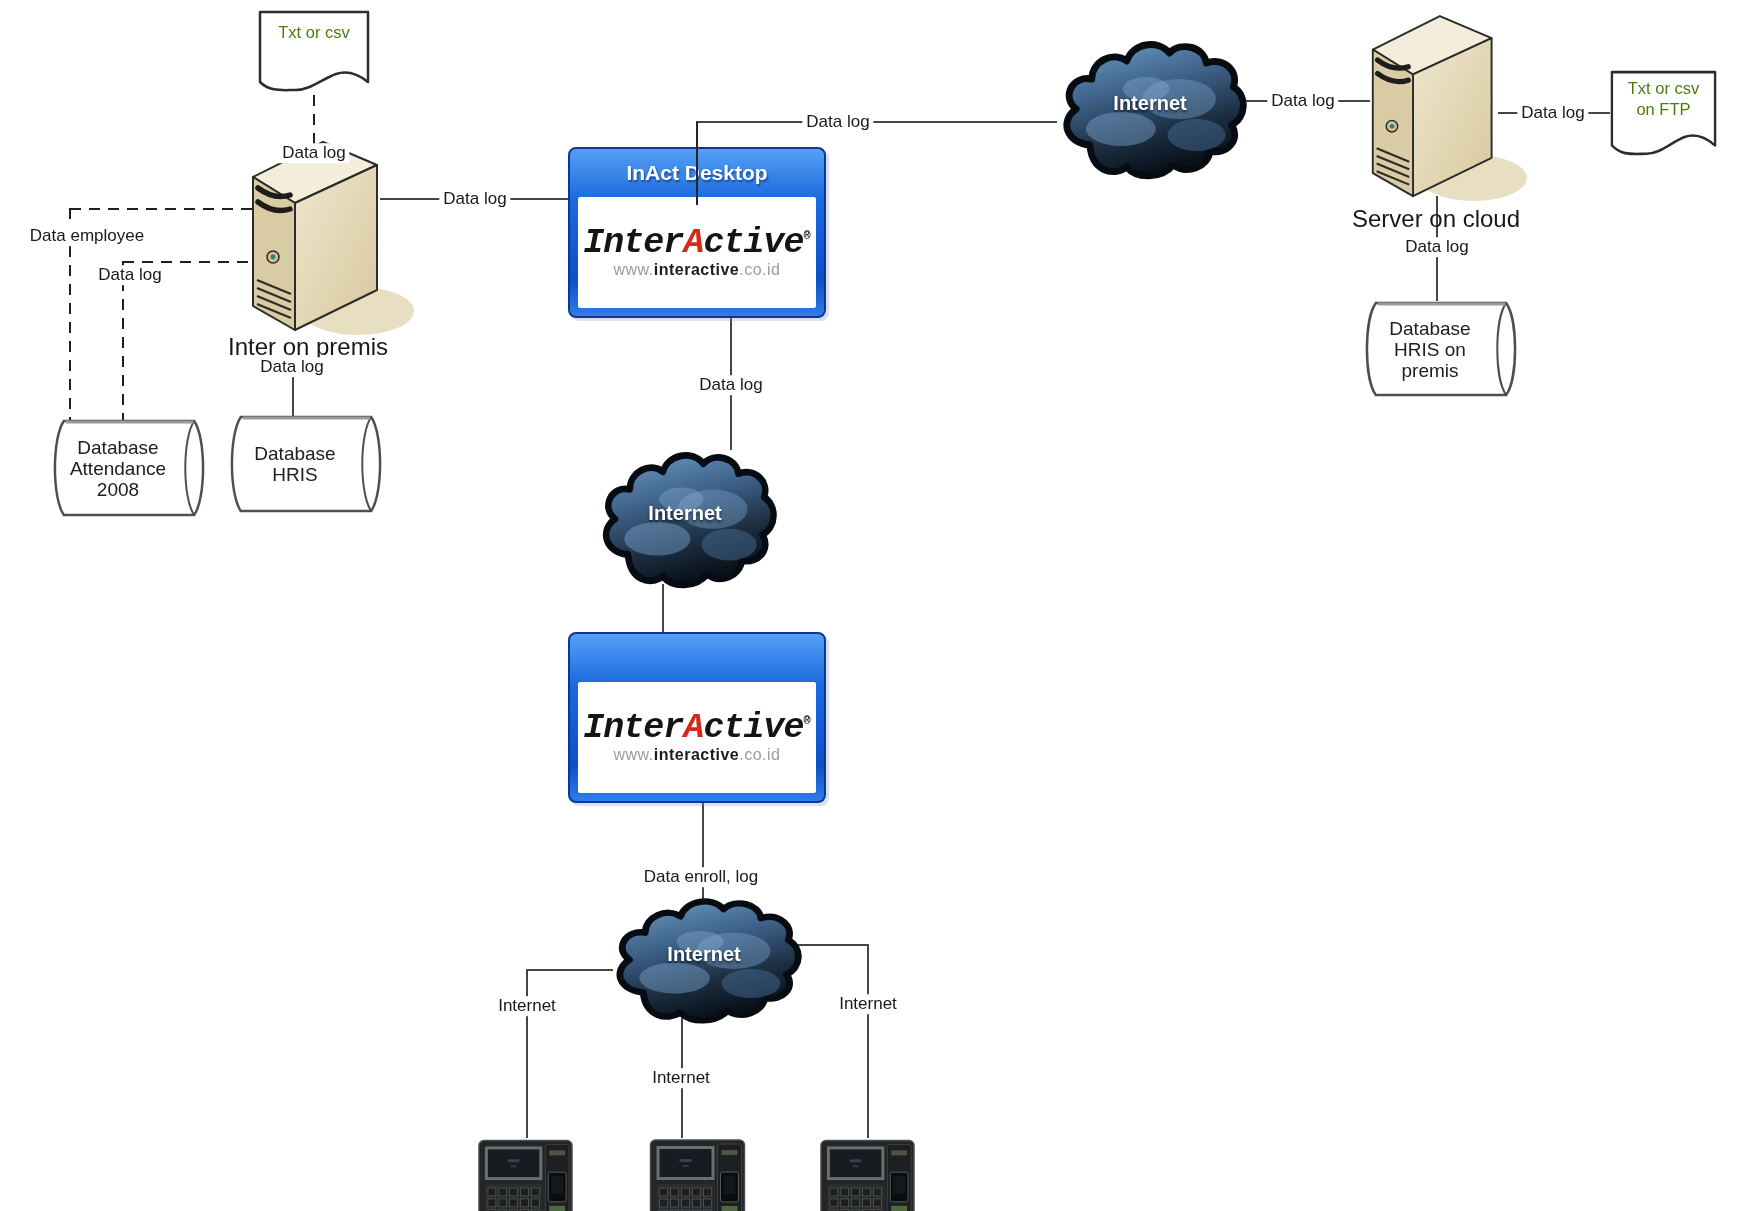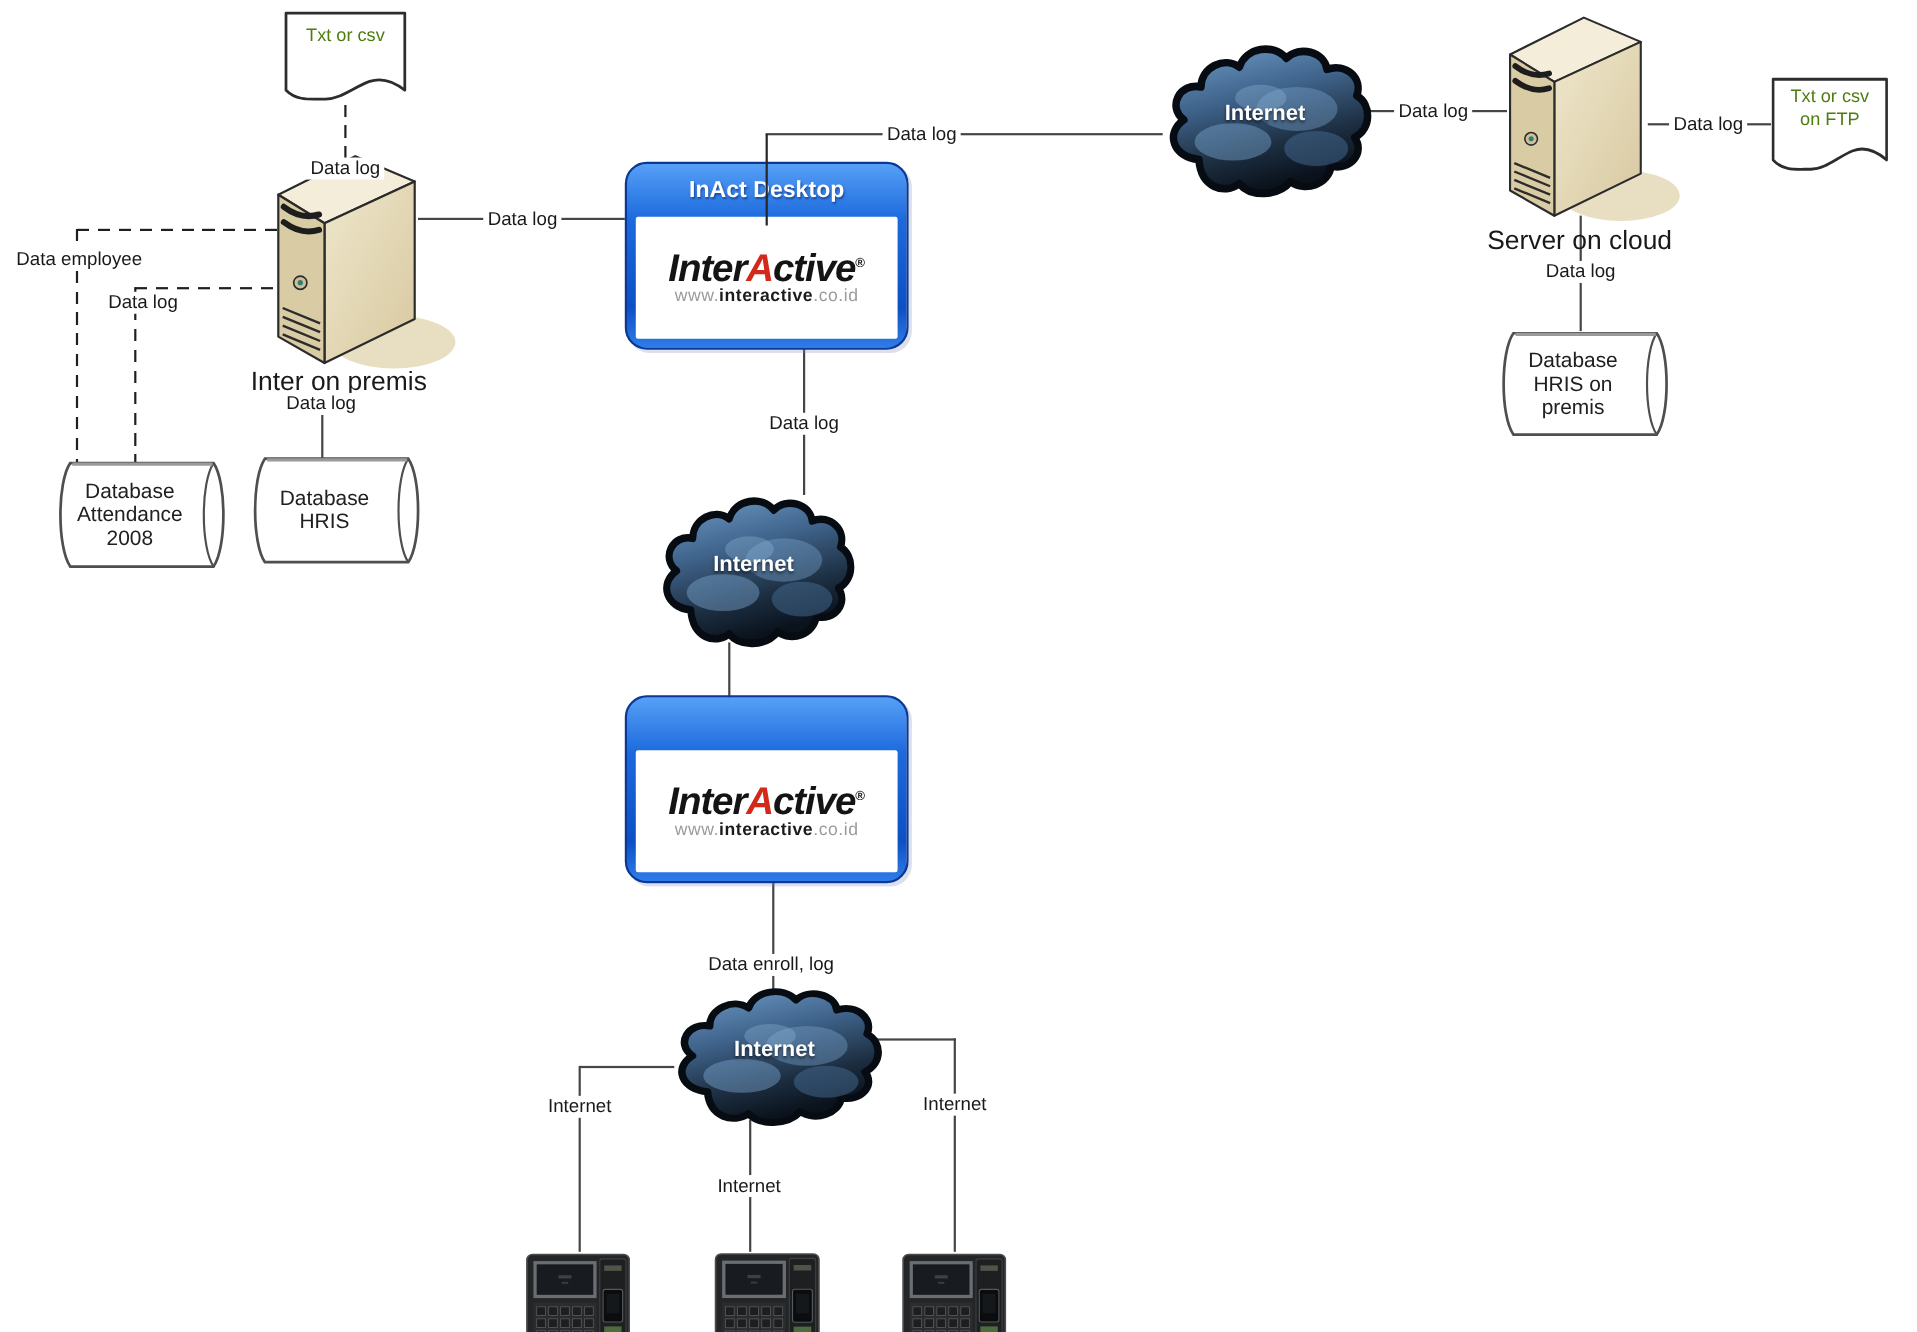--- a/index.html
+++ b/index.html
@@ -21,30 +21,30 @@
   .node{position:absolute;z-index:4;}
   .shape-svg{position:absolute;left:0;top:0;width:100%;height:100%;}
   
   .doc-text{position:absolute;left:0;right:0;top:12px;text-align:center;font-size:16.5px;
             color:#4d7c0f;z-index:2;line-height:21px;}
   
   .cyl-text{position:absolute;inset:0;display:flex;flex-direction:column;align-items:center;
             justify-content:center;padding-right:22px;box-sizing:border-box;font-size:19px;
             line-height:21px;color:#202020;text-align:center;z-index:2;}
   
-  .appbox{position:absolute;z-index:4;border-radius:20px;border:2px solid #0a3894;
+  .appbox{position:absolute;z-index:4;border-radius:8px;border:2px solid #0a3894;
           background:linear-gradient(180deg,#56a0f6 0%,#1c6ade 30%,#0c50c4 78%,#2f7ce8 100%);
           box-shadow:3px 3px 0 rgba(125,145,185,0.28);box-sizing:border-box;}
   .app-title{height:48px;display:flex;align-items:center;justify-content:center;color:#fff;
              font-weight:bold;font-size:21px;text-shadow:1px 2px 2px rgba(0,25,90,0.55);}
   .app-panel{position:absolute;left:8px;right:8px;top:48px;bottom:8px;background:#fff;
              border-radius:2px;display:flex;flex-direction:column;align-items:center;
              justify-content:center;}
   .logo-main{font-style:italic;font-weight:bold;font-size:35px;letter-spacing:-1px;
-             color:#141414;line-height:1;white-space:nowrap;}
+             color:#141414;line-height:1;white-space:nowrap;font-family:Liberation Mono, monospace;}
   .logo-red{color:#d3291b;}
   .logo-reg{font-size:12px;vertical-align:super;font-style:normal;letter-spacing:0;}
   .logo-url{font-size:16px;letter-spacing:.5px;color:#9b9b9b;margin-top:0;white-space:nowrap;}
   .logo-url .nm{color:#1c1c1c;font-weight:bold;}
   
   .cloud-label{position:absolute;inset:0;display:flex;align-items:center;justify-content:center;
                color:#fff;font-weight:bold;font-size:20px;z-index:2;padding-bottom:10px;
                text-shadow:0 2px 3px rgba(0,0,0,0.65);}
 </style>
 </head>
@@ -68,21 +68,21 @@
   <div class="ln" style="left:867px;top:944px;width:2px;height:194px"></div>
   <div class="ln" style="left:292px;top:377px;width:2px;height:40px"></div>
 
   <div class="dv" style="left:313px;top:95px;height:133px"></div>
   <div class="dh" style="left:70px;top:208px;width:183px"></div>
   <div class="dv" style="left:69px;top:208px;height:237px"></div>
   <div class="dh" style="left:123px;top:261px;width:129px"></div>
   <div class="dv" style="left:122px;top:261px;height:159px"></div>
 
   <div class="lbl" style="left:314px;top:153px">Data log</div>
-  <div class="lbl" style="left:72px;top:236px">Data employee</div>
+  <div class="lbl" style="left:87px;top:236px">Data employee</div>
   <div class="lbl" style="left:130px;top:275px">Data log</div>
   <div class="lbl" style="left:475px;top:199px">Data log</div>
   <div class="lbl big clear" style="left:308px;top:347px">Inter on premis</div>
   <div class="lbl" style="left:292px;top:367px">Data log</div>
   <div class="lbl" style="left:838px;top:122px">Data log</div>
   <div class="lbl" style="left:1303px;top:101px">Data log</div>
   <div class="lbl" style="left:1553px;top:113px">Data log</div>
   <div class="lbl big clear" style="left:1436px;top:219px">Server on cloud</div>
   <div class="lbl" style="left:1437px;top:247px">Data log</div>
   <div class="lbl" style="left:731px;top:385px">Data log</div>

